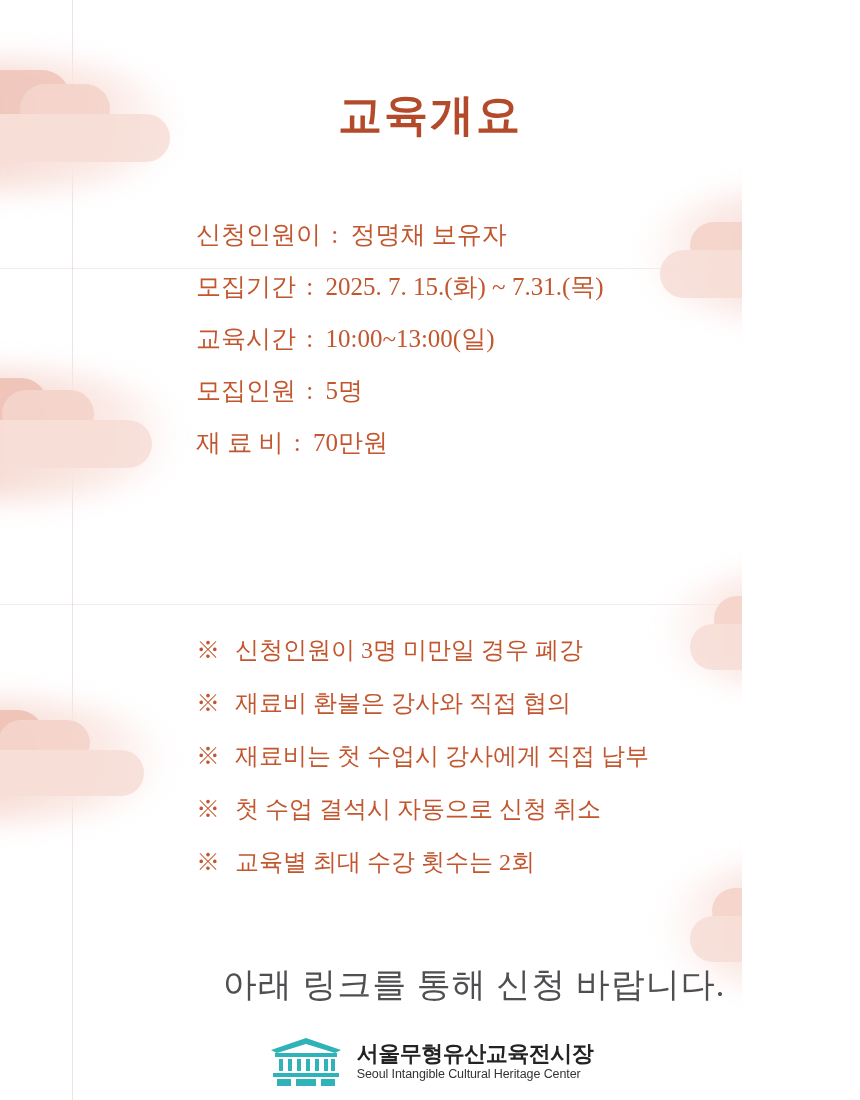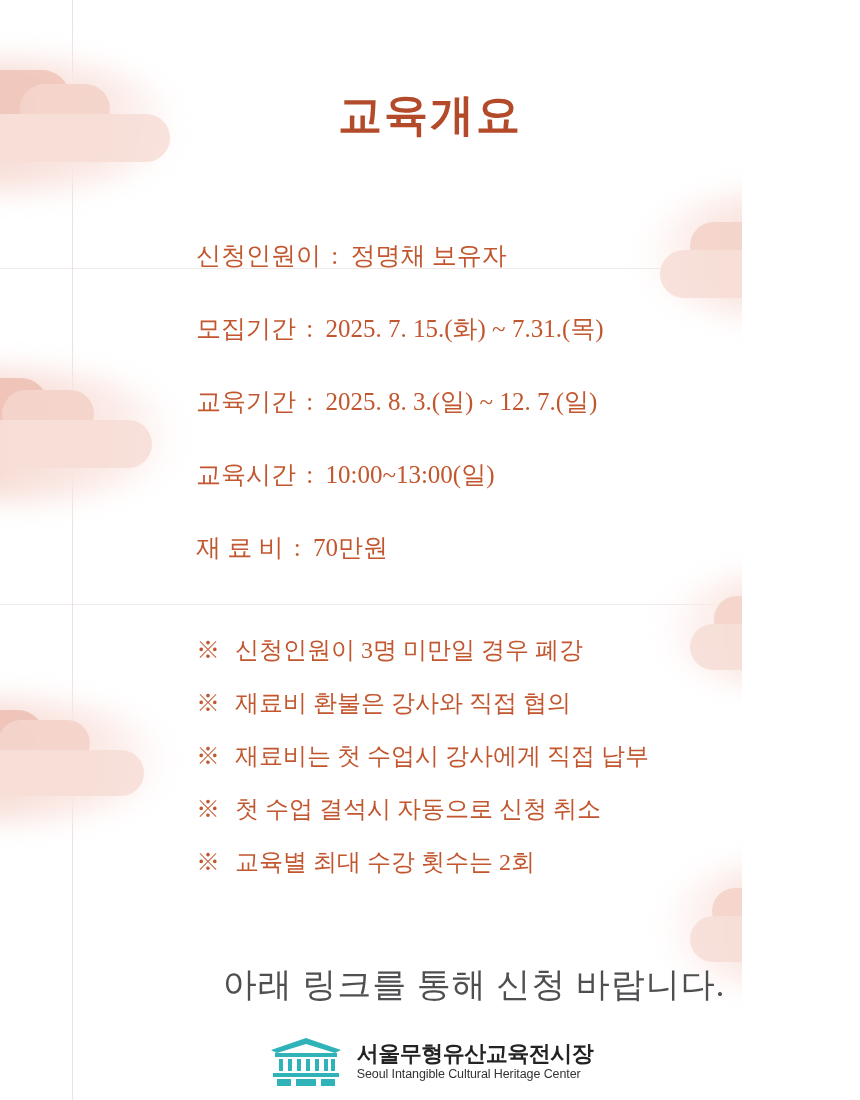--- a/index.html
+++ b/index.html
@@ -89,21 +89,20 @@
   }
   .info-row .lbl {
     display: inline-block;
   }
   .info-row .sep {
     display: inline-block;
     padding: 0 6px 0 4px;
   }
   .info-row .val {
     display: inline-block;
-    margin-top: 21px;
   }
 
   .notes-block {
     position: absolute;
     top: 638px;
     left: 196px;
     width: 640px;
   }
   .note-row {
     font-size: 24px;
@@ -234,32 +233,32 @@
       <span class="sep">:</span>
       <span class="val">정명채 보유자</span>
     </div>
 
     <div class="info-row">
       <span class="lbl">모집기간</span>
       <span class="sep">:</span>
       <span class="val">2025. 7. 15.(화) ~ 7.31.(목)</span>
     </div>
 
-    <div class="info-row">
-      <span class="lbl">교육기간</span>
-      <span class="sep">:</span>
-      <span class="val">2025. 8. 3.(일) ~ 12. 7.(일)</span>
-    </div>
 
     <div class="info-row">
       <span class="lbl">교육시간</span>
       <span class="sep">:</span>
       <span class="val">10:00~13:00(일)</span>
     </div>
 
+    <div class="info-row">
+      <span class="lbl">모집인원</span>
+      <span class="sep">:</span>
+      <span class="val">5명</span>
+    </div>
 
     <div class="info-row">
       <span class="lbl">재 료 비</span>
       <span class="sep">:</span>
       <span class="val">70만원</span>
     </div>
 
   </div>
 
   <div class="notes-block">

